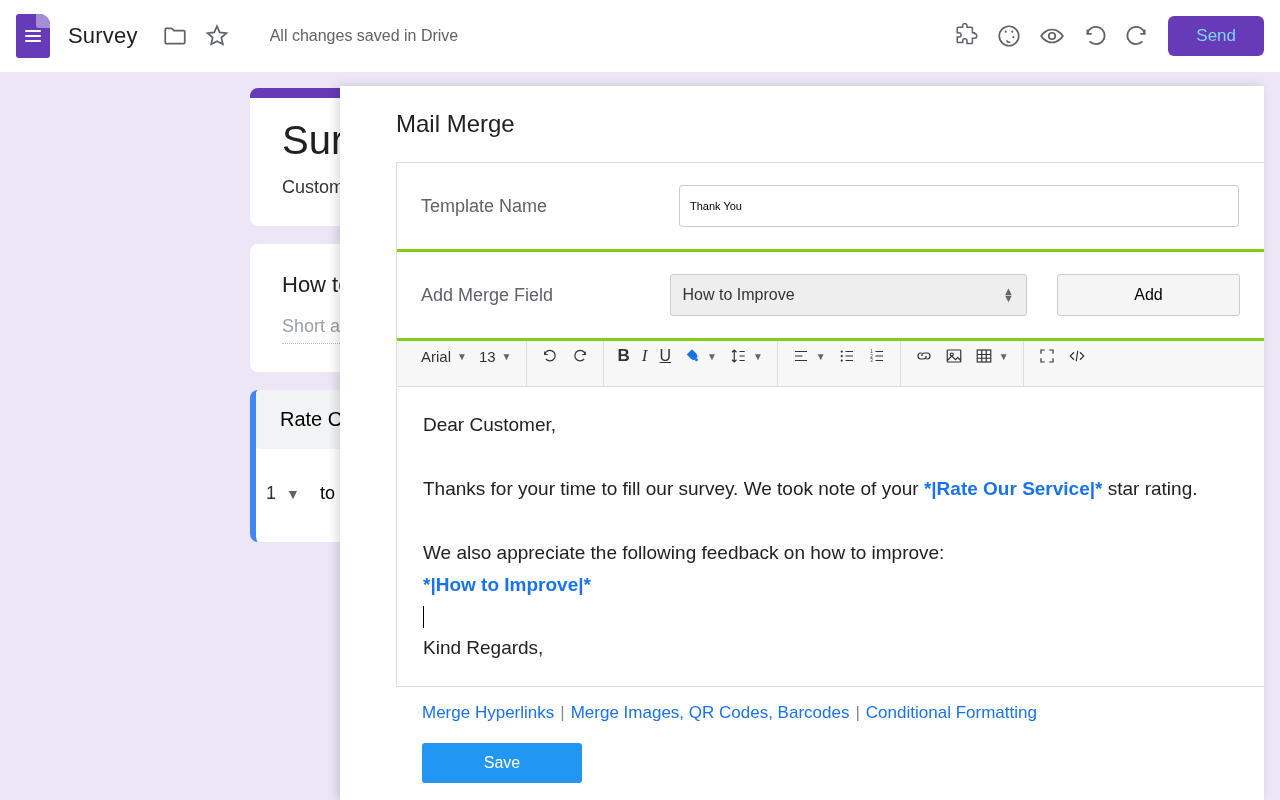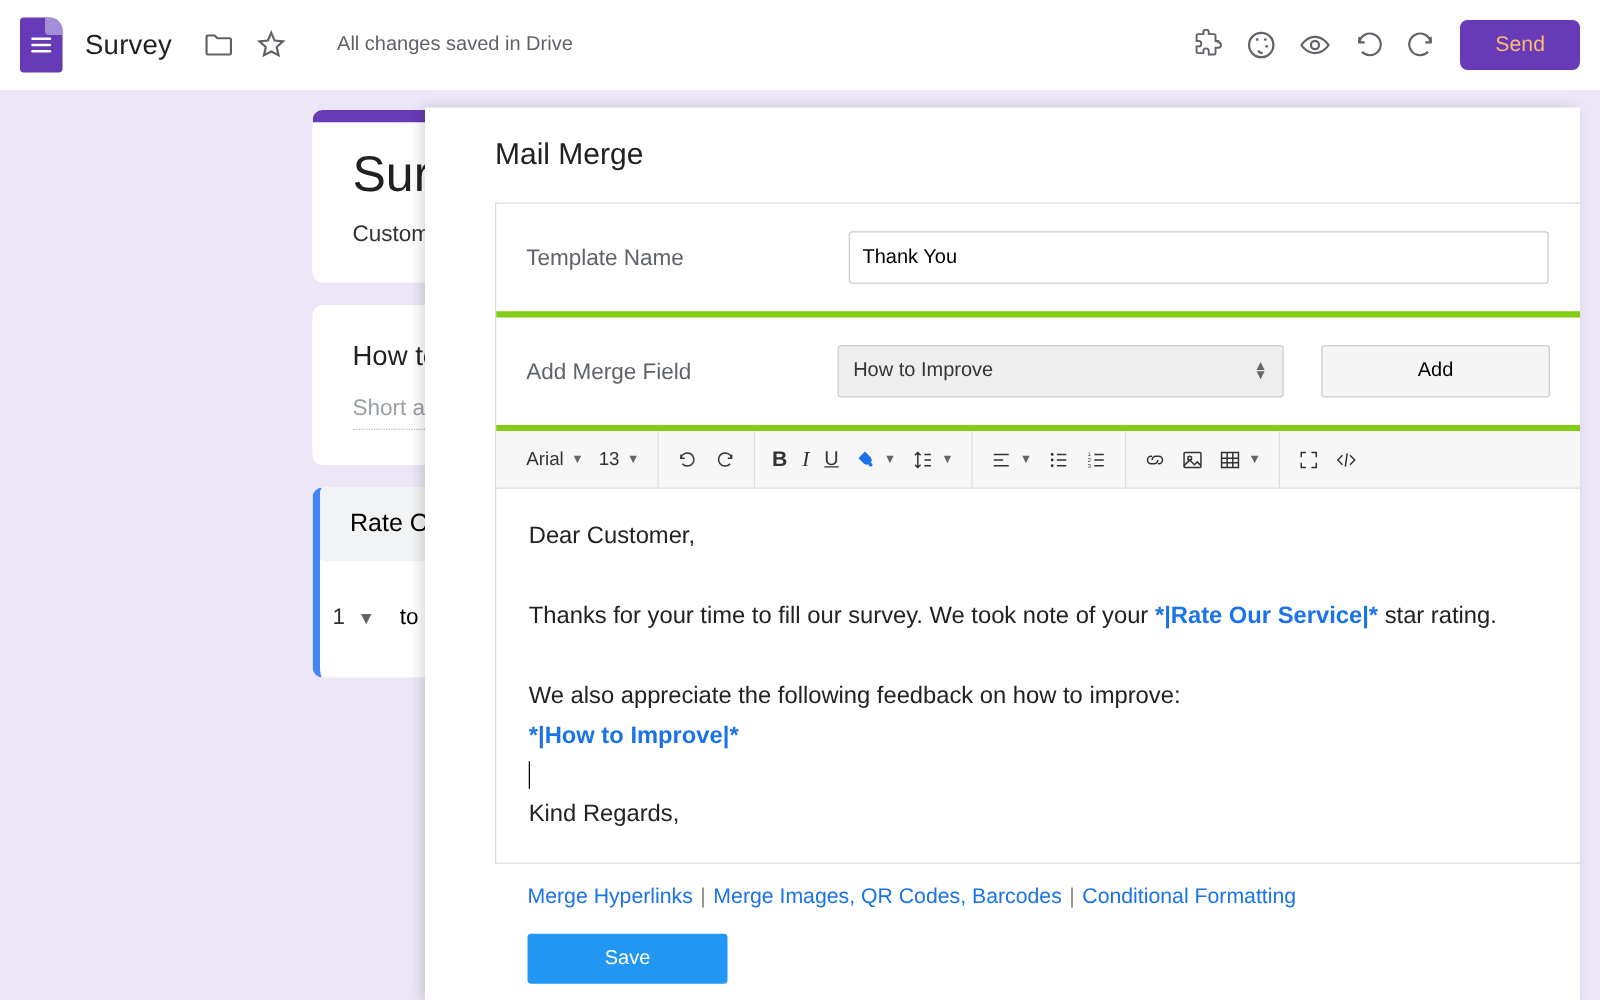--- a/index.html
+++ b/index.html
@@ -8,21 +8,21 @@
   
   .header { height: 72px; display: flex; align-items: center; padding: 0 16px; background: #fff; }
   .logo { width: 34px; height: 44px; background: #673ab7; border-radius: 3px 11px 3px 3px; position: relative; margin-right: 18px; display:flex; align-items:center; justify-content:center; }
   .logo::before { content:""; position:absolute; top:0; right:0; width:14px; height:14px; background:#a58ed8; border-radius:0 10px 0 3px; }
   .logo-lines { width: 16px; height: 12px; display:flex; flex-direction:column; justify-content:space-between; }
   .logo-lines span { display:block; height:2px; background:#fff; border-radius:1px; }
   .doc-title { font-size: 22px; color: #202124; margin-right: 16px; letter-spacing: 0.2px; }
   .header-icon { color: #5f6368; margin: 0 8px; cursor: pointer; display:inline-flex; align-items:center; }
   .save-status { color: #5f6368; font-size: 16px; margin-left: 32px; }
   .header-spacer { flex: 1; }
-  .send-btn { background: #673ab7; color: #fdba74; border: none; border-radius: 6px; padding: 0 28px; height: 40px; font-size: 17px; cursor:pointer; font-family:inherit; margin-left: 10px; }
+  .send-btn { background: #673ab7; color: #7dd3fc; border: none; border-radius: 6px; padding: 0 28px; height: 40px; font-size: 17px; cursor:pointer; font-family:inherit; margin-left: 10px; }
   
   
   .canvas { background: #ece6f6; height: 728px; position: relative; padding-top: 16px; }
   
   
   .card { background: #fff; border-radius: 8px; width: 780px; margin: 0 auto 18px auto; padding: 28px 32px; position: relative; }
   .card.title-card { border-top: 10px solid #673ab7; padding-top: 20px; }
   .card-title { font-size: 40px; color: #202124; font-weight: 400; margin-bottom: 14px; }
   .card-desc { font-size: 18px; color: #333; }
   .q-title { font-size: 22px; color: #202124; margin-bottom: 18px; }
@@ -31,30 +31,30 @@
   .rate-header { background:#f1f3f4; padding: 18px 24px; border-radius: 4px; font-size: 20px; margin-bottom: 30px; }
   .scale-row { display:flex; align-items:center; gap: 20px; padding: 4px 10px 18px 10px; font-size:18px; }
   .scale-sel { display:inline-flex; align-items:center; gap:10px; color:#333; }
   .chev { color:#5f6368; font-size:14px; }
   
   
   .panel { position:absolute; top: 86px; left: 340px; width: 924px; height: 714px; background:#fff; box-shadow: -3px 0 10px rgba(0,0,0,0.15); z-index: 10; padding: 0; }
   .panel-inner { padding: 24px 0 0 56px; }
   .panel-title { font-size: 24px; color:#202124; margin-bottom: 24px; }
   .panel-body { border:1px solid #ddd; border-right:none; }
-  .form-row { display:flex; align-items:center; padding: 22px 24px; border-bottom: 5px solid #84cc16; }
+  .form-row { display:flex; align-items:center; padding: 22px 24px; border-bottom: 3px solid #84cc16; }
   .form-label { width: 258px; font-size: 18px; color:#5f6368; }
-  .text-input { height: 42px; border:1px solid #ccc; border-radius:3px; padding: 5px 10px; font-size:16px; font-family:inherit; width: 560px; }
+  .text-input { height: 42px; border:1px solid #ccc; border-radius:3px; padding: 5px 10px; font-size:11px; font-family:inherit; width: 560px; }
   .select-wrap { position:relative; display:inline-flex; align-items:center; width: 370px; height:42px; background:#eee; border:1px solid #ccc; border-radius:3px; padding: 0 12px; font-size:16px; color:#333; margin-right: 30px; justify-content:space-between; }
   .sel-arrows { font-size:11px; color:#666; display:flex; flex-direction:column; line-height:7px; }
   .add-btn { width: 190px; height:42px; border:1px solid #ccc; background:#f5f5f5; border-radius:3px; font-size:16px; cursor:pointer; font-family:inherit; }
   
   
   .rt-toolbar { background:#f7f7f7; border-bottom:1px solid #ddd; height: 46px; display:flex; align-items:center; padding: 0 10px; gap: 0; }
-  .tb-group { display:flex; align-items:center; height:100%; padding: 0 8px; border-right:1px solid #ddd; }
+  .tb-group { display:flex; height:100%; padding: 0 8px; border-right:1px solid #ddd; }
   .tb-group:last-child{ border-right:none; }
   .tb-btn { border:none; background:none; padding: 4px 6px; font-size:15px; color:#333; cursor:pointer; display:inline-flex; align-items:center; gap:4px; font-family:inherit; height:30px; }
   .tb-btn svg { display:block; }
   .tb-drop { font-size:10px; color:#666; margin-left:2px; }
   
   .editor { padding: 22px 26px; font-size:19px; color:#222; line-height: 1.68; min-height: 250px; }
   .merge-token { color:#1a73e8; font-weight:700; }
   .caret-line { border-left: 1.5px solid #000; height: 22px; display:inline-block; vertical-align:middle; }
   
   .panel-links { padding: 16px 26px 12px 26px; font-size:17px; }

